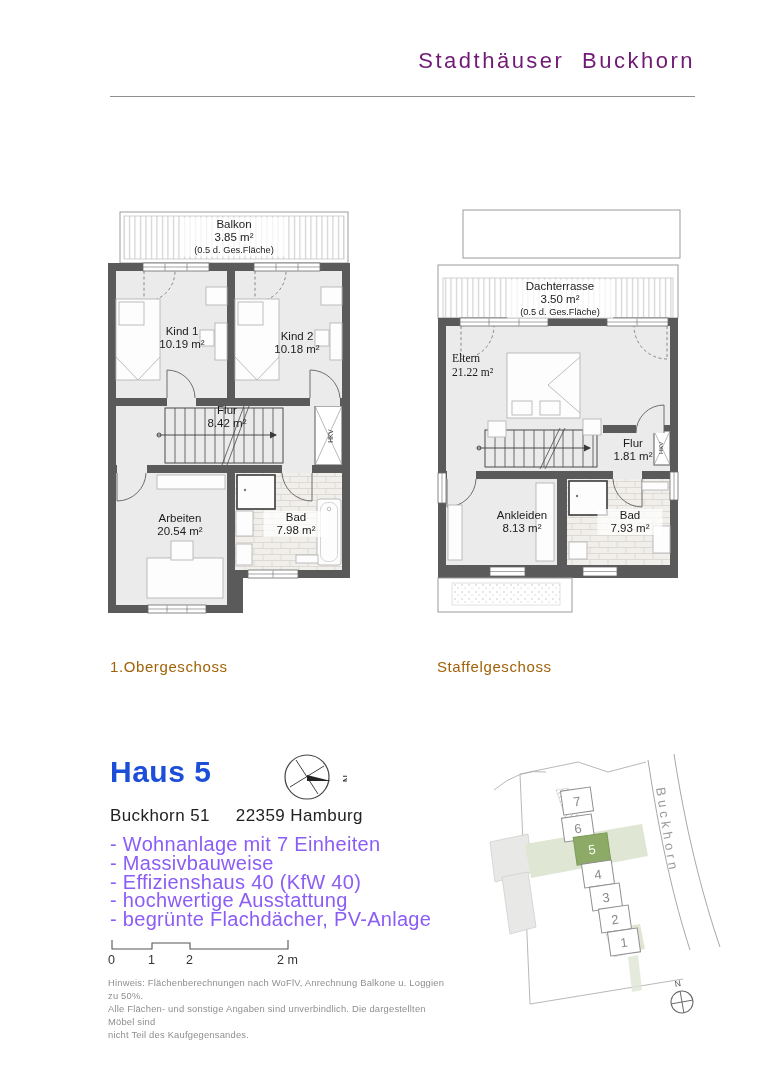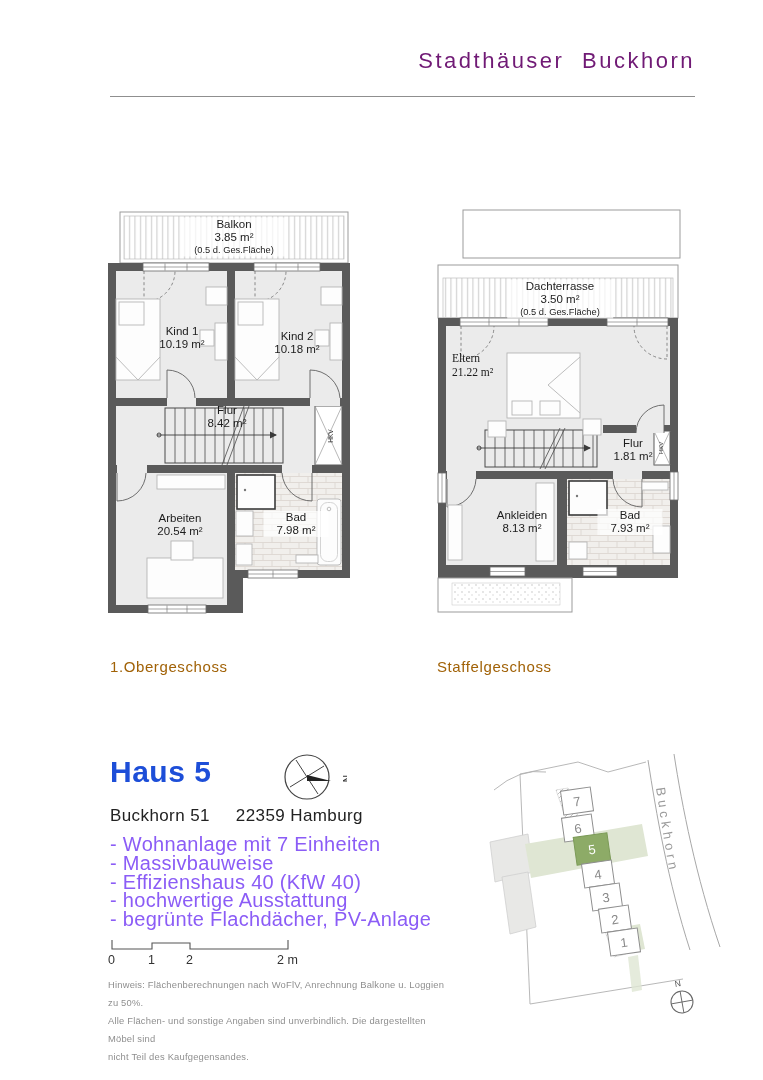--- a/index.html
+++ b/index.html
@@ -11,21 +11,21 @@
   .caption{font-size:15px;color:#a16207;letter-spacing:0.6px;}
   .roomlabel{font-size:11.5px;line-height:13px;color:#1c1c1c;text-align:center;white-space:nowrap;transform:translate(-50%,-50%);}
   .roomlabel .note{font-size:9.3px;}
   .roomlabel.halo{background:rgba(255,255,255,0.72);padding:0 13px;}
   .leftlabel{font-size:11.5px;line-height:13.5px;color:#1c1c1c;white-space:nowrap;font-family:Liberation Serif, serif;}
   .house-title{font-size:30px;font-weight:bold;color:#1d4ed8;letter-spacing:0.5px;}
   .address{font-size:17px;color:#222;letter-spacing:0.4px;}
   .address .city{margin-left:26px;}
   .features div{font-size:20px;line-height:18.8px;color:#8b5cf6;letter-spacing:0.3px;}
   .scale-labels span{position:absolute;top:15px;font-size:12.5px;color:#333;}
-  .disclaimer{font-size:9.4px;line-height:18px;color:#8f8f8f;letter-spacing:0.2px;}
+  .disclaimer{font-size:9.4px;line-height:13px;color:#8f8f8f;letter-spacing:0.2px;}
   svg text{font-family:"Liberation Sans",sans-serif;}
 </style>
 </head>
 <body>
 
 <div class="page">
 
   <div class="abs title" style="top:48px;right:68px;">Stadthäuser Buckhorn</div>
   <div class="abs rule" style="top:96px;left:110px;width:585px;"></div>
 

